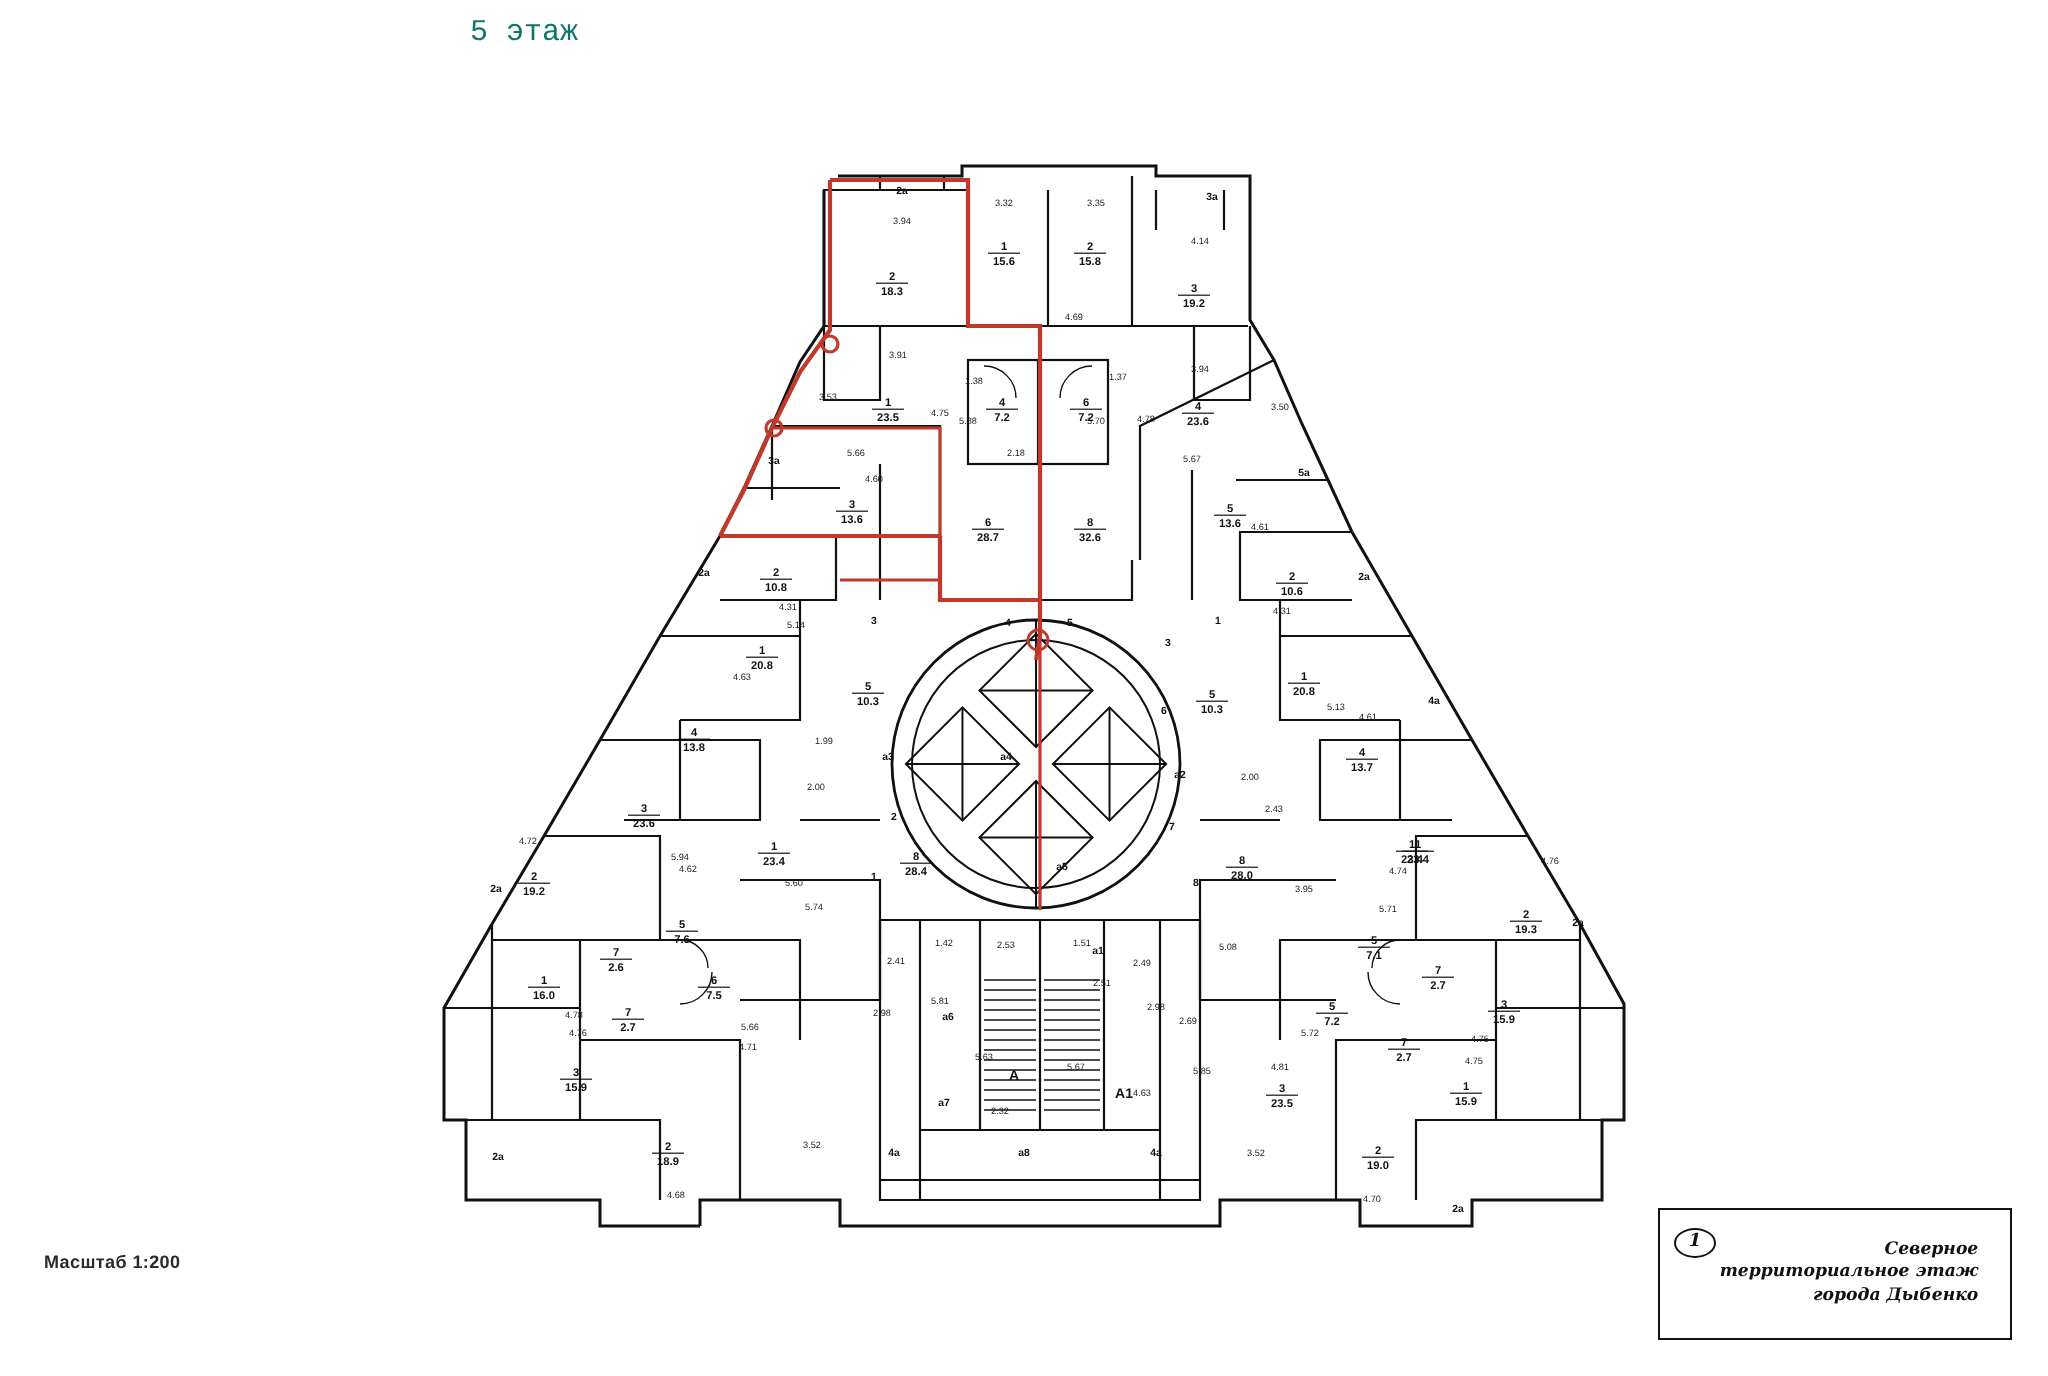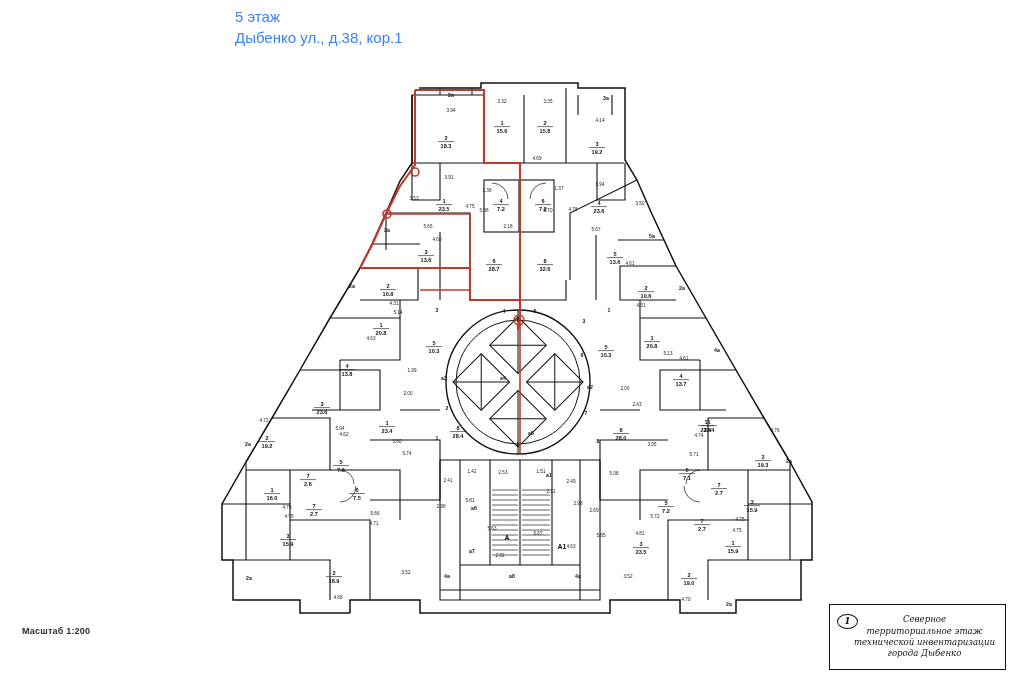--- a/index.html
+++ b/index.html
@@ -3,37 +3,37 @@
 <meta charset="utf-8">
 <style>
   html,body{margin:0;padding:0;}
   body{
     width:1024px;height:688px;background:#ffffff;
     font-family:"Liberation Sans", sans-serif;
     position:relative;overflow:hidden;
   }
   #title-block{position:absolute;left:235px;top:6px;}
   #title-block .tline{
-    font-size:15px;color:#3b82f6;line-height:21px;white-space:nowrap;
+    font-size:15px;color:#0f766e;line-height:21px;white-space:nowrap;font-family:Liberation Mono, monospace;
   }
   #scale-note{
     position:absolute;left:22px;top:626px;
     font-size:9px;color:#2a2a2a;font-weight:bold;letter-spacing:.2px;
   }
   #stamp{
     position:absolute;left:829px;top:604px;width:175px;height:64px;
     border:1.6px solid #111;background:#fff;
   }
   #stamp .inner{
     position:absolute;left:3px;top:3px;right:3px;bottom:3px;
     border:0;display:flex;align-items:center;justify-content:center;
   }
   #stamp .stxt{
-    font-family:"DejaVu Serif", serif;font-style:italic;font-weight:normal;
-    font-size:8.6px;line-height:11.4px;text-align:center;color:#111;
+    font-family:"DejaVu Serif", serif;font-style:italic;font-weight:bold;
+    font-size:8.6px;line-height:11.4px;text-align:right;color:#111;
     padding-left:14px;
   }
   #stamp .badge{
     position:absolute;left:7px;top:9px;width:19px;height:13px;
     border:1.4px solid #111;border-radius:50%;
     font-family:"DejaVu Serif", serif;font-style:italic;font-weight:bold;
     font-size:9px;line-height:13px;text-align:center;color:#111;
   }
   #plan{position:absolute;left:0;top:0;width:1024px;height:688px;}
   .rmnum{font-size:5.6px;font-weight:bold;fill:#111;text-anchor:middle;
@@ -45,21 +45,20 @@
   .balc{font-size:5.2px;font-weight:bold;fill:#111;text-anchor:middle;
         font-family:"Liberation Sans", sans-serif;}
   .stairlbl{font-size:7px;font-weight:bold;fill:#111;text-anchor:middle;
             font-family:"Liberation Sans", sans-serif;}
 </style>
 </head>
 <body>
 
 <div id="title-block">
   <div class="tline">5 этаж</div>
-  <div class="tline">Дыбенко ул., д.38, кор.1</div>
 </div>
 
 <svg id="plan" viewBox="0 0 1024 688" xmlns="http://www.w3.org/2000/svg">
   <g fill="none" stroke="#111" stroke-width="1.5" stroke-linejoin="miter">
 
     <path d="M412 95 L412 163 L400 181 L386 213 L372 244 L360 268"></path>
     <path d="M419 88 L481 88 L481 83 L578 83 L578 88 L625 88 L625 96"></path>
     <path d="M625 96 L625 160 L637 180 L651 212 L664 240 L676 266"></path>
 
     <path d="M360 268 L330 318 L300 370 L272 418 L246 462"></path>
@@ -567,17 +566,16 @@
 </svg>
 
 <div id="scale-note">Масштаб 1:200</div>
 
 <div id="stamp">
   <div class="badge">1</div>
   <div class="inner">
     <div class="stxt">
       <div>Северное</div>
       <div>территориальное этаж</div>
-      <div>технической инвентаризации</div>
       <div>города Дыбенко</div>
     </div>
   </div>
 </div>
 
 </body></html>

